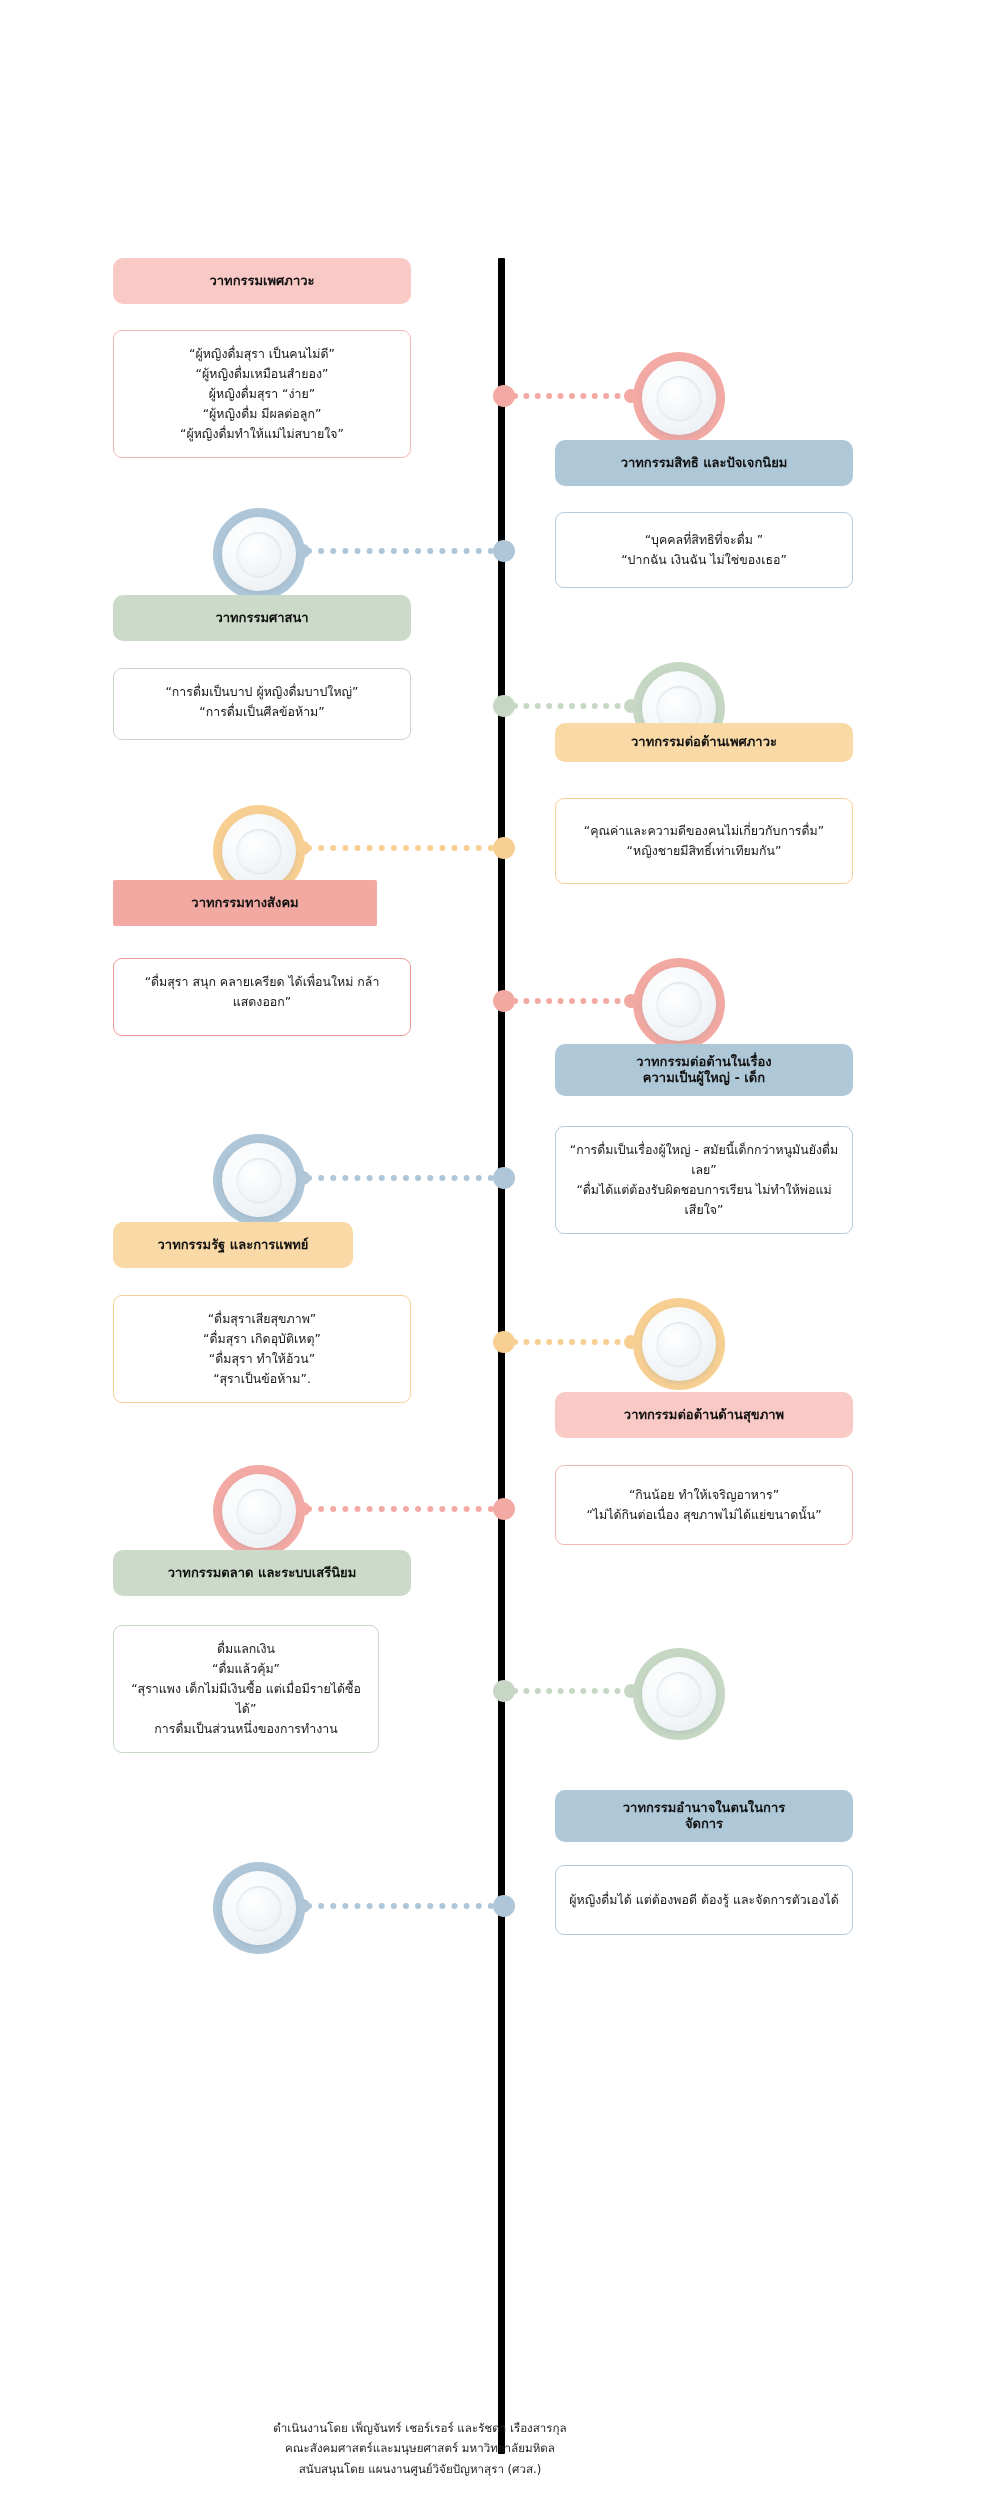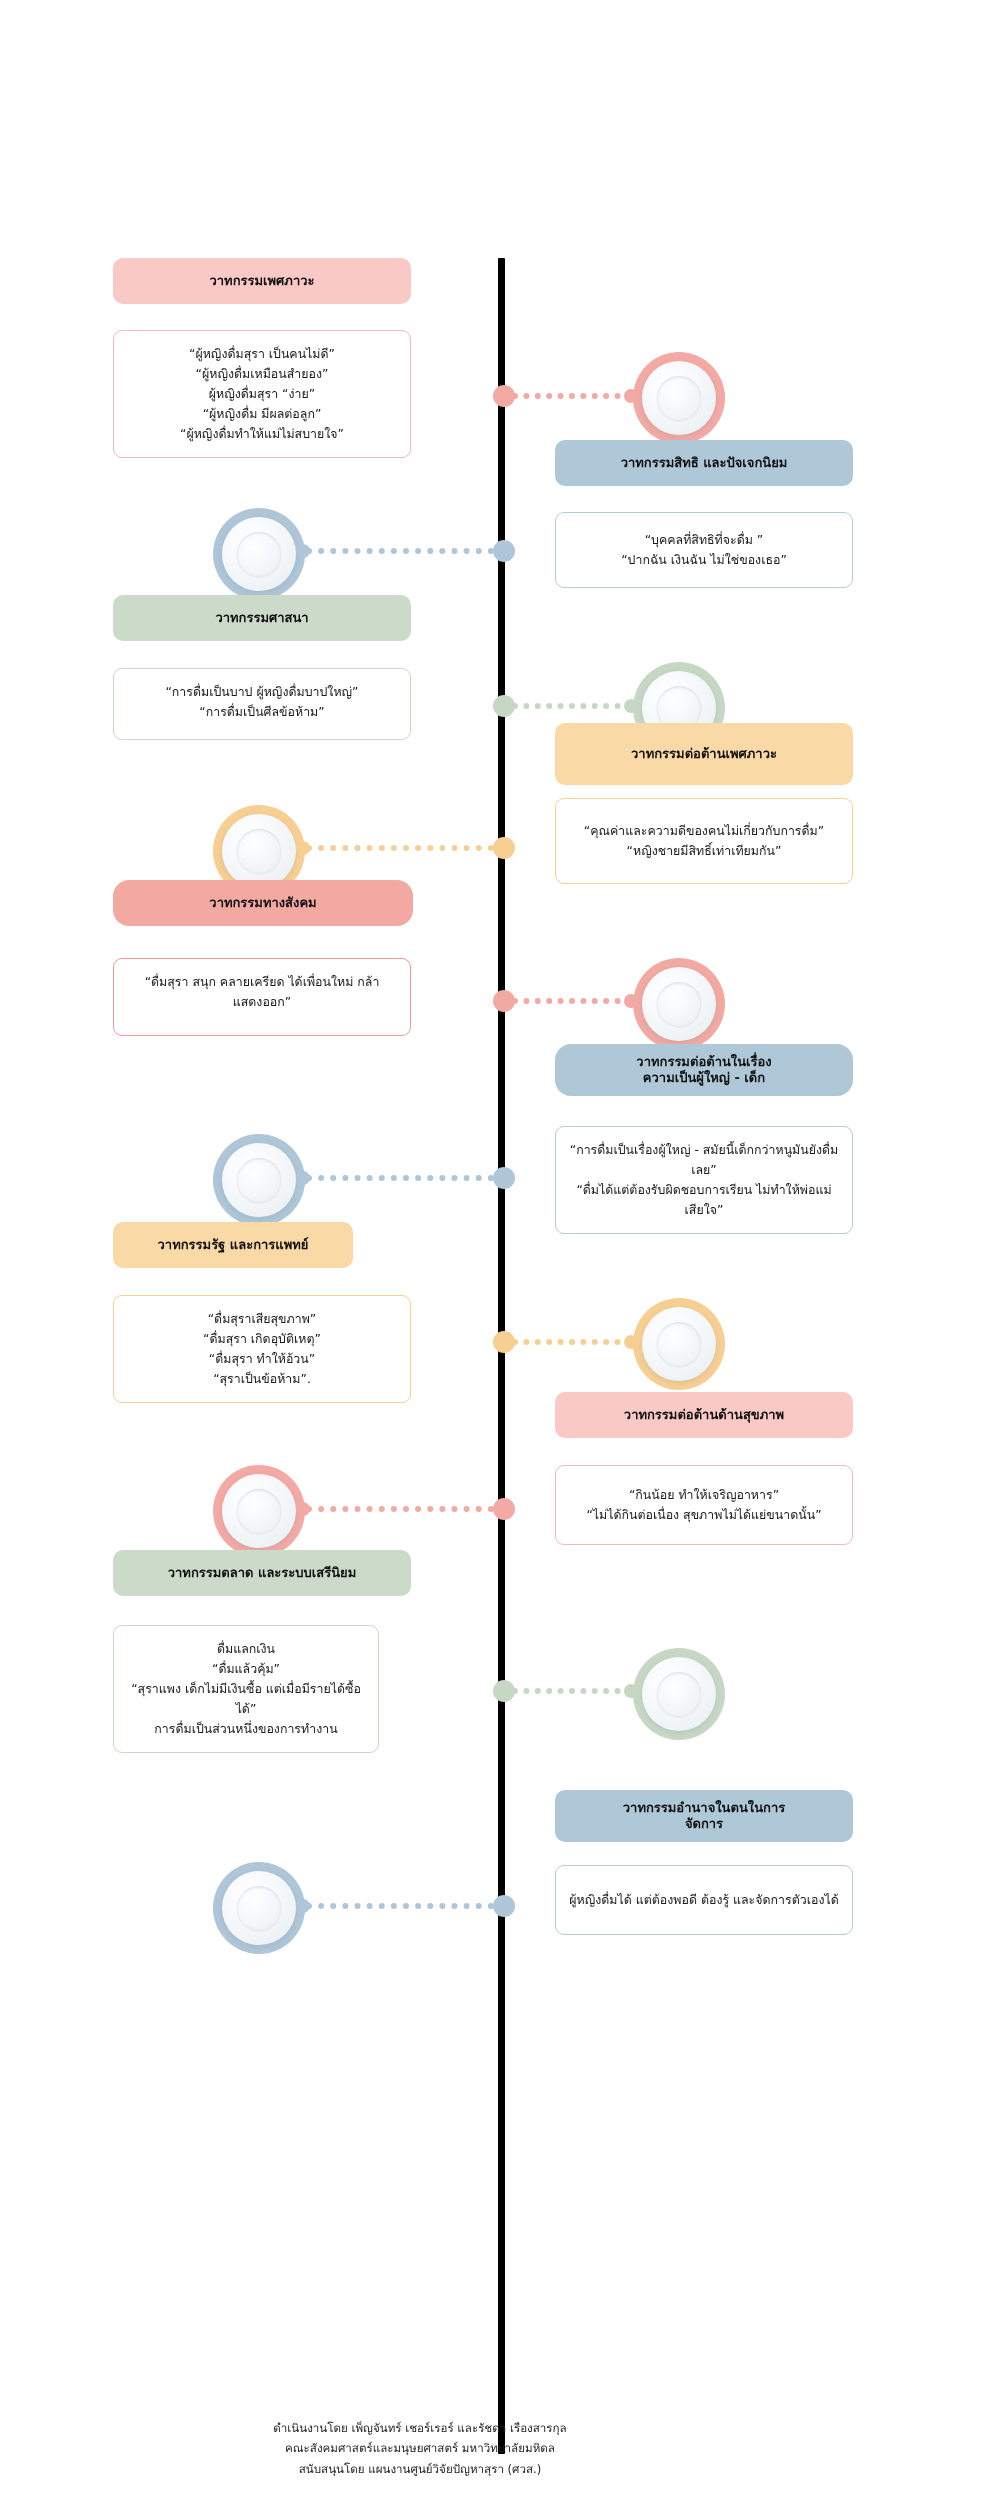--- a/index.html
+++ b/index.html
@@ -202,50 +202,50 @@
 “การดื่มเป็นศีลข้อห้าม”</div>
       </div>
       <div class="plate" style="background: rgb(198, 216, 196); left: 633px; top: 662px; width: 92px; height: 92px;">
         <div class="plate-inner" style="width: 74px; height: 74px;">
           <div class="plate-core" style="width: 44px; height: 44px;"></div>
         </div>
       </div>
       <div class="connector" style="color: rgb(198, 216, 196); top: 703px; left: 512px; width: 120px;"></div>
       <div class="dot" style="color: rgb(198, 216, 196); top: 699px; left: 624px; width: 14px; height: 14px;"></div>
       <div class="node" style="color: rgb(198, 216, 196); top: 695px; left: 493px; width: 22px; height: 22px;"></div>
-      <div class="pill" style="background: rgb(249, 217, 166); top: 723px; left: 555px; width: 298px; height: 62px; border-radius: 10px;">
+      <div class="pill" style="background: rgb(249, 217, 166); top: 723px; left: 555px; width: 298px; height: 39px; border-radius: 10px;">
         <div class="pill-label" style="font-size: 13px;">วาทกรรมต่อต้านเพศภาวะ</div>
       </div>
       <div class="card" style="border-color: rgb(246, 207, 146); left: 555px; top: 798px; width: 298px; min-height: 86px; display: flex; align-items: center; justify-content: center;">
         <div class="card-text" style="font-size: 12.4px;">“คุณค่าและความดีของคนไม่เกี่ยวกับการดื่ม”
 “หญิงชายมีสิทธิ์เท่าเทียมกัน”</div>
       </div>
       <div class="plate" style="background: rgb(247, 207, 147); left: 213px; top: 805px; width: 92px; height: 92px;">
         <div class="plate-inner" style="width: 74px; height: 74px;">
           <div class="plate-core" style="width: 44px; height: 44px;"></div>
         </div>
       </div>
       <div class="connector" style="color: rgb(247, 207, 147); top: 845px; left: 306px; width: 188px;"></div>
       <div class="dot" style="color: rgb(247, 207, 147); top: 841px; left: 296px; width: 14px; height: 14px;"></div>
       <div class="node" style="color: rgb(247, 207, 147); top: 837px; left: 493px; width: 22px; height: 22px;"></div>
-      <div class="pill" style="background: rgb(242, 169, 162); top: 880px; left: 113px; width: 300px; height: 46px; border-radius: 16px;">
+      <div class="pill" style="background: rgb(242, 169, 162); top: 880px; left: 113px; width: 264px; height: 46px; border-radius: 2px;">
         <div class="pill-label" style="font-size: 13px;">วาทกรรมทางสังคม</div>
       </div>
       <div class="card" style="border-color: rgb(239, 155, 147); left: 113px; top: 958px; width: 298px; min-height: 78px; display: flex; align-items: flex-start; justify-content: center;">
         <div class="card-text" style="font-size: 12.4px;">“ดื่มสุรา สนุก คลายเครียด ได้เพื่อนใหม่ กล้าแสดงออก”</div>
       </div>
       <div class="plate" style="background: rgb(242, 169, 162); left: 633px; top: 958px; width: 92px; height: 92px;">
         <div class="plate-inner" style="width: 74px; height: 74px;">
           <div class="plate-core" style="width: 44px; height: 44px;"></div>
         </div>
       </div>
       <div class="connector" style="color: rgb(242, 169, 162); top: 998px; left: 512px; width: 120px;"></div>
       <div class="dot" style="color: rgb(242, 169, 162); top: 994px; left: 624px; width: 14px; height: 14px;"></div>
       <div class="node" style="color: rgb(242, 169, 162); top: 990px; left: 493px; width: 22px; height: 22px;"></div>
-      <div class="pill tall" style="background: rgb(175, 200, 216); top: 1044px; left: 555px; width: 298px; height: 52px; border-radius: 16px;">
+      <div class="pill tall" style="background: rgb(175, 200, 216); top: 1044px; left: 555px; width: 298px; height: 52px; border-radius: 10px;">
         <div class="pill-label" style="font-size: 13px;">วาทกรรมต่อต้านในเรื่อง<div style="font-weight: 700; font-size: 13px;">ความเป็นผู้ใหญ่ - เด็ก</div></div>
       </div>
       <div class="card" style="border-color: rgb(179, 203, 219); left: 555px; top: 1126px; width: 298px; min-height: 98px; display: flex; align-items: center; justify-content: center;">
         <div class="card-text" style="font-size: 12.4px;">“การดื่มเป็นเรื่องผู้ใหญ่ - สมัยนี้เด็กกว่าหนูมันยังดื่มเลย”
 “ดื่มได้แต่ต้องรับผิดชอบการเรียน ไม่ทำให้พ่อแม่เสียใจ”</div>
       </div>
       <div class="plate" style="background: rgb(174, 198, 215); left: 213px; top: 1134px; width: 92px; height: 92px;">
         <div class="plate-inner" style="width: 74px; height: 74px;">
           <div class="plate-core" style="width: 44px; height: 44px;"></div>
         </div>

